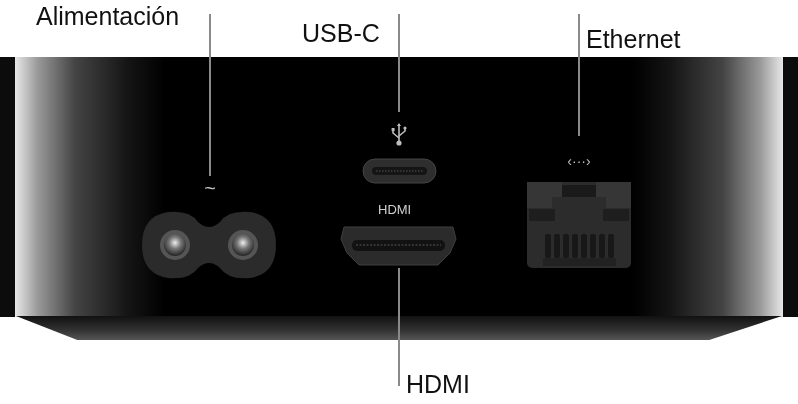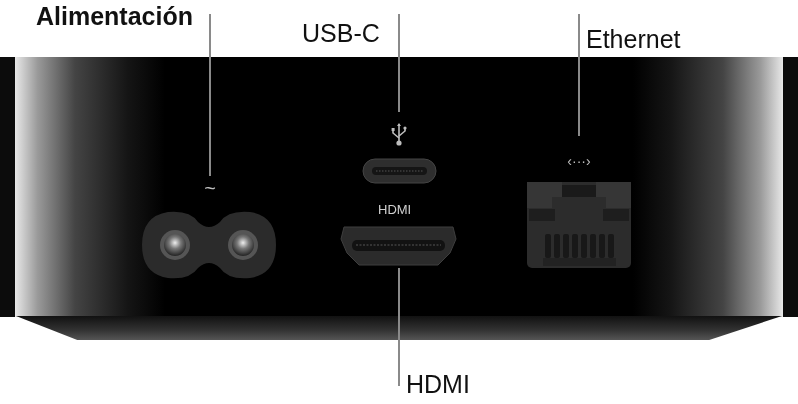--- a/index.html
+++ b/index.html
@@ -15,21 +15,21 @@
     background:linear-gradient(to left,#e8e8e8 0%,#9a9a9a 15%,#444 40%,#151515 75%,#000 100%);}
   .foot{position:absolute;left:16px;top:316px;width:766px;height:24px;
     background:linear-gradient(to bottom,#111 0%,#333 60%,#555 100%);
     clip-path:polygon(0 0,100% 0,90.5% 100%,8% 100%);}
   .glyph{position:absolute;color:#bdbdbd;text-align:center;}
   .port-text{position:absolute;color:#cfcfcf;font-size:13px;}
 </style>
 </head>
 <body>
 
-<div class="label" style="left:36px;top:4px;font-weight:bold;">Alimentación</div>
+<div class="label" style="left:36px;top:4px;">Alimentación</div>
 <div class="label" style="left:302px;top:21px;">USB-C</div>
 <div class="label" style="left:586px;top:4px;margin-top:23px;">Ethernet</div>
 <div class="label" style="left:406px;top:372px;">HDMI</div>
 
 <div class="body">
   <div class="edge-left"></div>
   <div class="shade-left"></div>
   <div class="shade-right"></div>
   <div class="edge-right"></div>
 </div>

